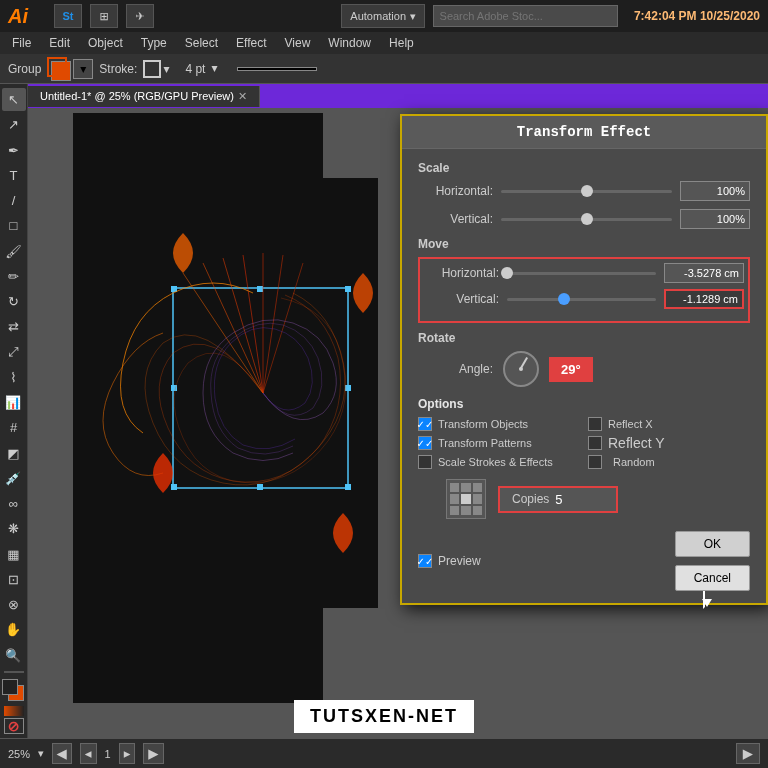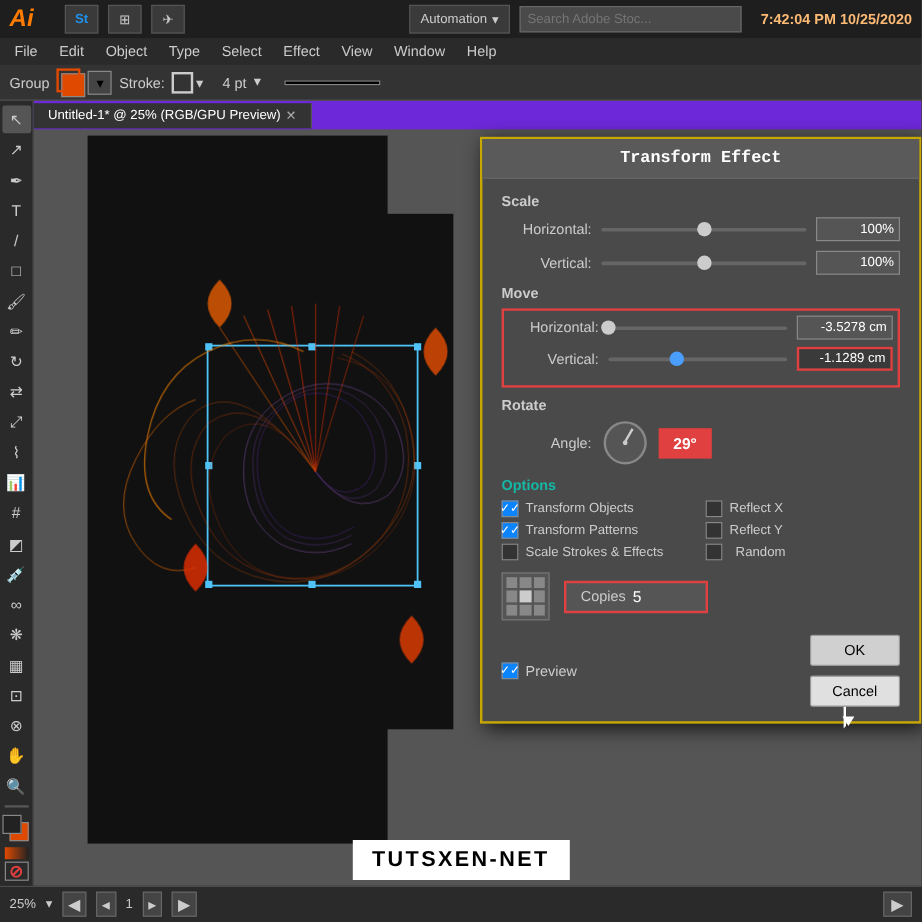--- a/index.html
+++ b/index.html
@@ -486,21 +486,21 @@
           <div class="dial" style="width:36px;height:36px;border-radius:50%;border:2px solid #888;background:#555;position:relative;display:flex;align-items:center;justify-content:center;cursor:pointer;">
             <div style="width:14px;height:2px;background:#ccc;position:absolute;left:50%;top:50%;transform-origin:left center;transform:rotate(-60deg) translateY(-50%);"></div>
             <div style="width:4px;height:4px;background:#ccc;border-radius:50%;position:absolute;"></div>
           </div>
 
           <div style="background:#e04040;border:2px solid #e04040;padding:3px 10px;display:flex;align-items:center;">
             <span style="color:#fff;font-size:13px;font-weight:bold;">29°</span>
           </div>
         </div>
 
-        <div class="section-label" style="color:#14b8a6;font-size:12px;margin-bottom:6px;font-weight:bold;">Options</div>
+        <div class="section-label" style="color:#e5e5e5;font-size:12px;margin-bottom:6px;font-weight:bold;">Options</div>
         <div style="display:grid;grid-template-columns:1fr 1fr;gap:4px 8px;margin-bottom:10px;">
 
           <div class="checkbox-row" style="display:flex;align-items:center;gap:6px;">
             <div class="cb checked" style="width:14px;height:14px;border:1px solid #888;background:#0a84ff;display:flex;align-items:center;justify-content:center;cursor:pointer;">
                 <span style="color:white;font-size:10px;">✓</span>
               </div>
             <span style="color:#ccc;font-size:11px;">Transform Objects</span>
           </div>
           <div class="checkbox-row" style="display:flex;align-items:center;gap:6px;">
             <div class="cb" style="width:14px;height:14px;border:1px solid #888;background:#333;cursor:pointer;"></div>
@@ -508,34 +508,34 @@
           </div>
 
           <div class="checkbox-row" style="display:flex;align-items:center;gap:6px;">
             <div class="cb checked" style="width:14px;height:14px;border:1px solid #888;background:#0a84ff;display:flex;align-items:center;justify-content:center;cursor:pointer;">
                 <span style="color:white;font-size:10px;">✓</span>
               </div>
             <span style="color:#ccc;font-size:11px;">Transform Patterns</span>
           </div>
           <div class="checkbox-row" style="display:flex;align-items:center;gap:6px;">
             <div class="cb" style="width:14px;height:14px;border:1px solid #888;background:#333;cursor:pointer;"></div>
-            <span style="color:#ccc;font-size:11px;">Reflect Y</span>
+            <span style="color:#ccc;font-size:14px;">Reflect Y</span>
           </div>
 
           <div class="checkbox-row" style="display:flex;align-items:center;gap:6px;">
             <div class="cb" style="width:14px;height:14px;border:1px solid #888;background:#333;cursor:pointer;"></div>
             <span style="color:#ccc;font-size:11px;">Scale Strokes &amp; Effects</span>
           </div>
           <div class="checkbox-row" style="display:flex;align-items:center;gap:11px;">
             <div class="cb" style="width:14px;height:14px;border:1px solid #888;background:#333;cursor:pointer;"></div>
             <span style="color:#ccc;font-size:11px;">Random</span>
           </div>
         </div>
 
-        <div style="display:flex;align-items:center;gap:12px;margin-bottom:12px;">
+        <div style="display:flex;align-items:center;gap:12px;margin-bottom:12px;margin-left:28px;">
 
           <div style="width:40px;height:40px;background:#555;border:1px solid #777;display:grid;grid-template-columns:repeat(3,1fr);grid-template-rows:repeat(3,1fr);gap:2px;padding:3px;cursor:pointer;">
             <div style="background:#888;"></div>
               <div style="background:#888;"></div>
               <div style="background:#888;"></div>
             <div style="background:#888;"></div>
               <div style="background:#ccc;"></div>
               <div style="background:#888;"></div>
             <div style="background:#888;"></div>
               <div style="background:#888;"></div>

